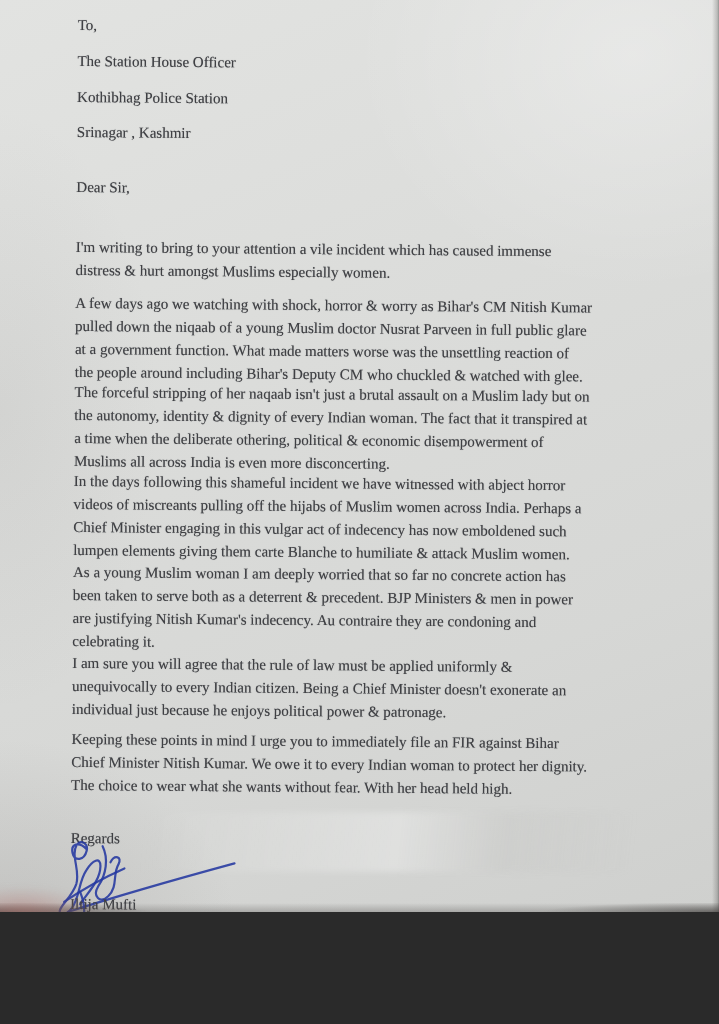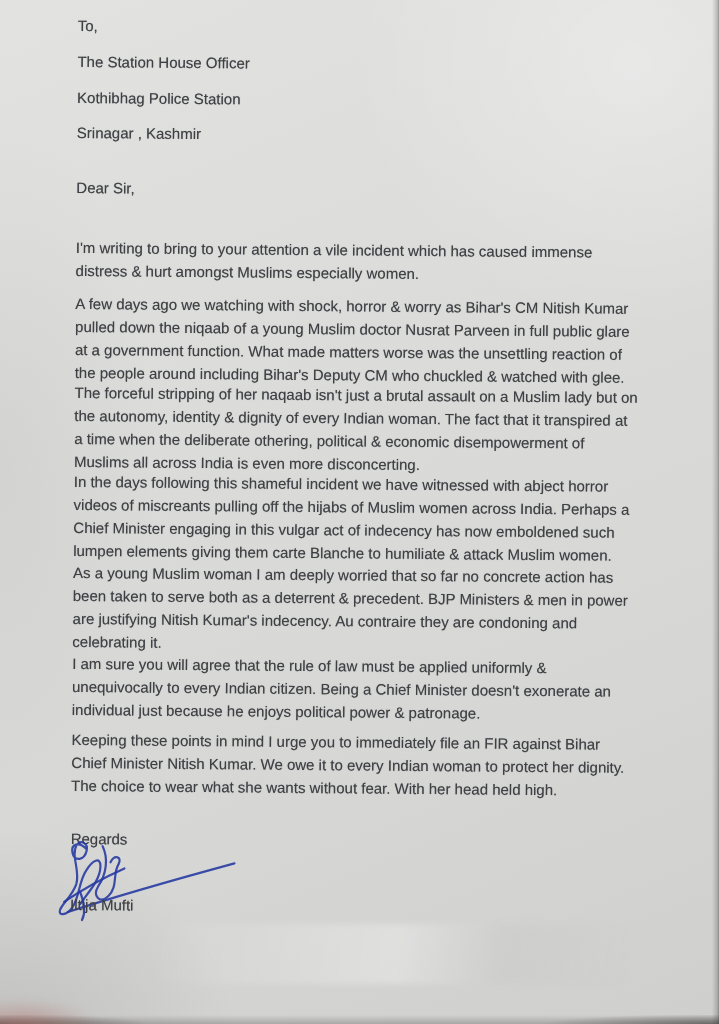--- a/index.html
+++ b/index.html
@@ -1,21 +1,21 @@
 <!DOCTYPE html>
 <html><head>
 <meta charset="utf-8">
 <style>
   html, body { margin: 0; padding: 0; background: #2a2a2a; }
   .photo {
     position: relative;
     width: 719px;
-    height: 1024px;
+    height: 912px;
     overflow: hidden;
-    font-family: Liberation Sans, sans-serif;
+    font-family: Liberation Serif, serif;
   }
   
   .paper {
     position: absolute;
     inset: 0;
     background:
       radial-gradient(ellipse 60% 40% at 88% 6%, rgba(255,255,255,0.30), rgba(255,255,255,0) 65%),
       radial-gradient(ellipse 55% 35% at 0% 102%, rgba(110,106,104,0.20), rgba(110,106,104,0) 60%),
       radial-gradient(ellipse 40% 60% at 0% 45%, rgba(130,128,126,0.10), rgba(130,128,126,0) 55%),
       linear-gradient(158deg, #e2e3e1 0%, #dbdcda 40%, #d6d7d5 72%, #cfd0ce 100%);

